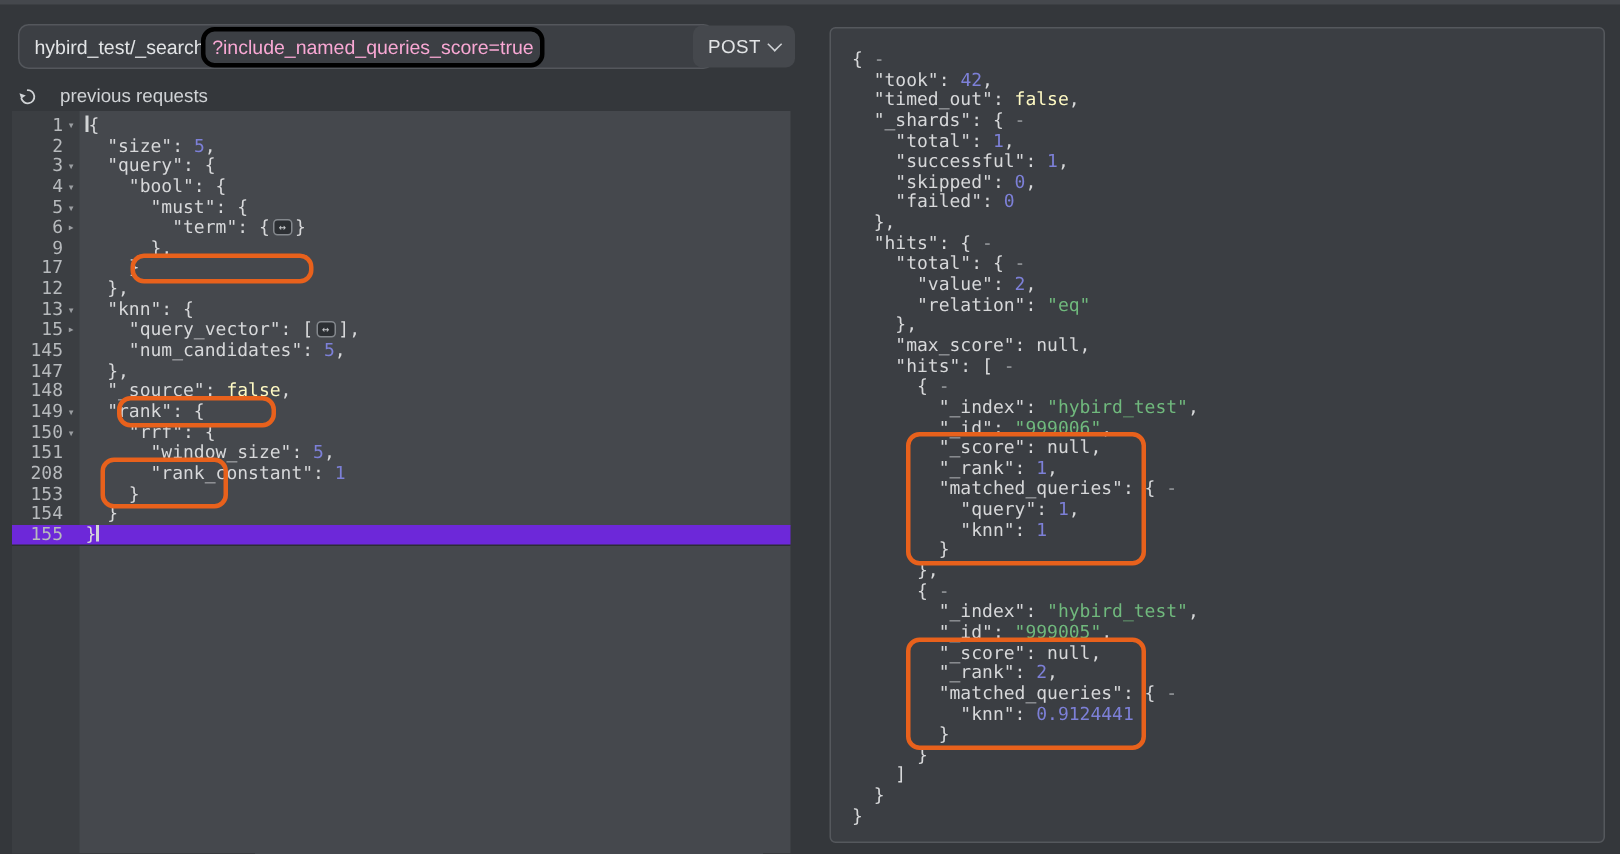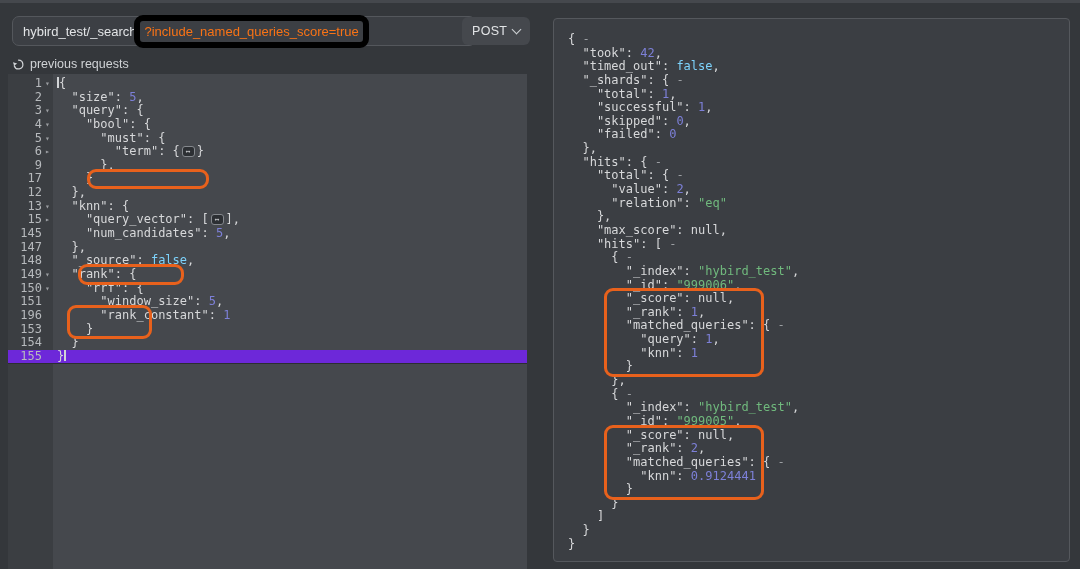--- a/index.html
+++ b/index.html
@@ -5,29 +5,29 @@
   * { margin:0; padding:0; box-sizing:border-box; }
   html,body { width:1080px; height:569px; overflow:hidden; }
   body { background:#34373b; font-family:"Liberation Sans", sans-serif; position:relative; }
   .top-edge { position:absolute; left:0; top:0; width:1080px; height:3px; background:#45484d; }
 
   
   .url-box { position:absolute; left:12px; top:16px; width:464px; height:30px;
     background:#3c3f44; border:1px solid #54575c; border-radius:7px;
     display:flex; align-items:center; padding:0 10px; overflow:visible; }
   .url-box .pfx { color:#e2e4e6; font-size:13px; white-space:pre; }
-  .url-box .hl { color:#f97316; font-size:13px; white-space:pre;
-    border:6px solid #000000; border-radius:9px; padding:3px 4px; margin-left:-2px; }
+  .url-box .hl { color:#f9a8d4; font-size:13px; white-space:pre;
+    border:3px solid #000000; border-radius:9px; padding:3px 4px; margin-left:-2px; }
   .method-btn { position:absolute; left:462px; top:17px; width:68px; height:28px;
     background:#45484d; border-radius:6px; display:flex; align-items:center;
     justify-content:space-between; padding:0 10px; cursor:pointer; }
   .method-btn .mlabel { color:#e2e4e6; font-size:12.5px; letter-spacing:.3px; }
   .chev { width:7px; height:7px; border-right:1.6px solid #cfd2d5; border-bottom:1.6px solid #cfd2d5;
     transform:rotate(45deg); margin-top:-4px; }
-  .prev-req { position:absolute; left:12px; top:57px; display:flex; align-items:center; gap:5px;
+  .prev-req { position:absolute; left:12px; top:57px; display:flex; align-items:center; gap:15px;
     color:#d0d3d6; font-size:12.5px; cursor:pointer; }
 
   
   .editor { position:absolute; left:8px; top:74px; width:519px; height:495px;
     background:#45484d; font-family:"DejaVu Sans Mono", monospace; }
   .editor .gutter-bg { position:absolute; left:0; top:0; bottom:0; width:45px; background:#3b3e42; }
   .rows { position:absolute; left:0; top:3px; right:0; z-index:1; }
   .crow { display:flex; height:13.65px; line-height:13.65px; font-size:12px; }
   .crow.active { background:#6d28d9; box-shadow:0 1px 0 #2c2e32; }
   .ln { flex:0 0 45px; display:flex; justify-content:flex-end; color:#b7babd; }
@@ -39,21 +39,21 @@
   .response { position:absolute; left:553px; top:18px; width:517px; height:544px;
     background:#3b3e43; border:1px solid #55585d; border-radius:4px;
     font-family:"DejaVu Sans Mono", monospace; overflow:hidden; }
   .rp-rows { position:absolute; left:14px; top:14px; right:4px; z-index:1; }
   .rrow { height:13.65px; line-height:13.65px; font-size:12px; white-space:pre; color:#d7d8da; }
 
   
   .tk-p { color:#d7d8da; }
   .tk-s { color:#70b97d; }
   .tk-n { color:#7d80d8;margin-top:28px; }
-  .tk-b { color:#7dd3fc; }
+  .tk-b { color:#fef9c3; }
   .tk-m { color:#9b9ea2; }
   .tk-f { display:inline-block; border:1px solid #84888d; background:#2c2f33; border-radius:3px;
     font-size:8px; line-height:9px; padding:0 3px; vertical-align:1px; color:#c9cbce; margin:0 2px; }
   .tk-c { display:inline-block; width:2px; height:11px; background:#d2d4d6; vertical-align:-1px; }
 
   
   .overlays { position:absolute; left:0; top:0; right:0; bottom:0; z-index:2; pointer-events:none; }
   .abox { position:absolute; border:3px solid #e8611c; border-radius:9px; }
 </style>
 </head>
@@ -196,21 +196,21 @@
       </div>
       <div class="crow">
         <span class="ln">
           <span class="lnnum">151</span>
           <span class="caret"></span>
         </span>
         <span class="ctext"><span class="tk-p">      "window_size": </span><span class="tk-n">5</span><span class="tk-p">,</span></span>
       </div>
       <div class="crow">
         <span class="ln">
-          <span class="lnnum">196</span>
+          <span class="lnnum">208</span>
           <span class="caret"></span>
         </span>
         <span class="ctext"><span class="tk-p">      "rank_constant": </span><span class="tk-n">1</span></span>
       </div>
       <div class="crow">
         <span class="ln">
           <span class="lnnum">153</span>
           <span class="caret"></span>
         </span>
         <span class="ctext"><span class="tk-p">    }</span></span>

